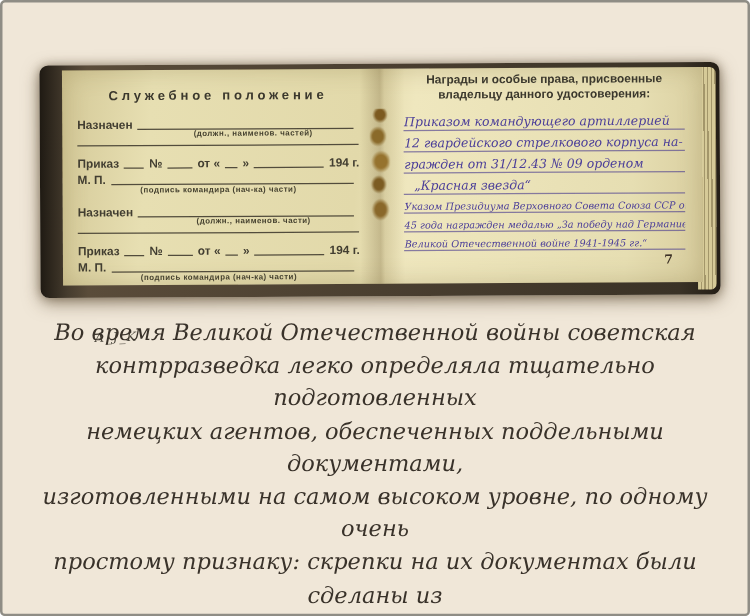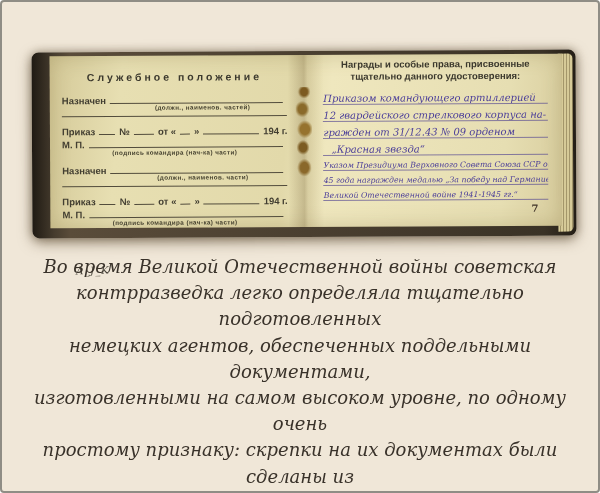--- a/index.html
+++ b/index.html
@@ -156,21 +156,21 @@
 
         <div class="row mt3">
           <span>М. П.</span>
           <span class="fl"></span>
         </div>
         <div class="sub mt1">(подпись командира (нач-ка) части)</div>
       </div>
 
       <div class="page page-right">
         <div class="rp-header">Награды и особые права, присвоенные
-тщательно данного удостоверения:</div>
+владельцу данного удостоверения:</div>
 
         <div class="hw hw-first">Приказом командующего артиллерией</div>
         <div class="hw">12 гвардейского стрелкового корпуса на-</div>
         <div class="hw">гражден от 31/12.43 № 09   орденом</div>
         <div class="hw hw-indent">„Красная звезда“</div>
         <div class="hw hw-small">Указом Президиума Верховного Совета Союза ССР от 9.05.</div>
         <div class="hw hw-small">45 года награжден медалью „За победу над Германией в</div>
         <div class="hw hw-small">Великой Отечественной войне 1941-1945 гг.“</div>
 
         <div class="pagenum">7</div>

